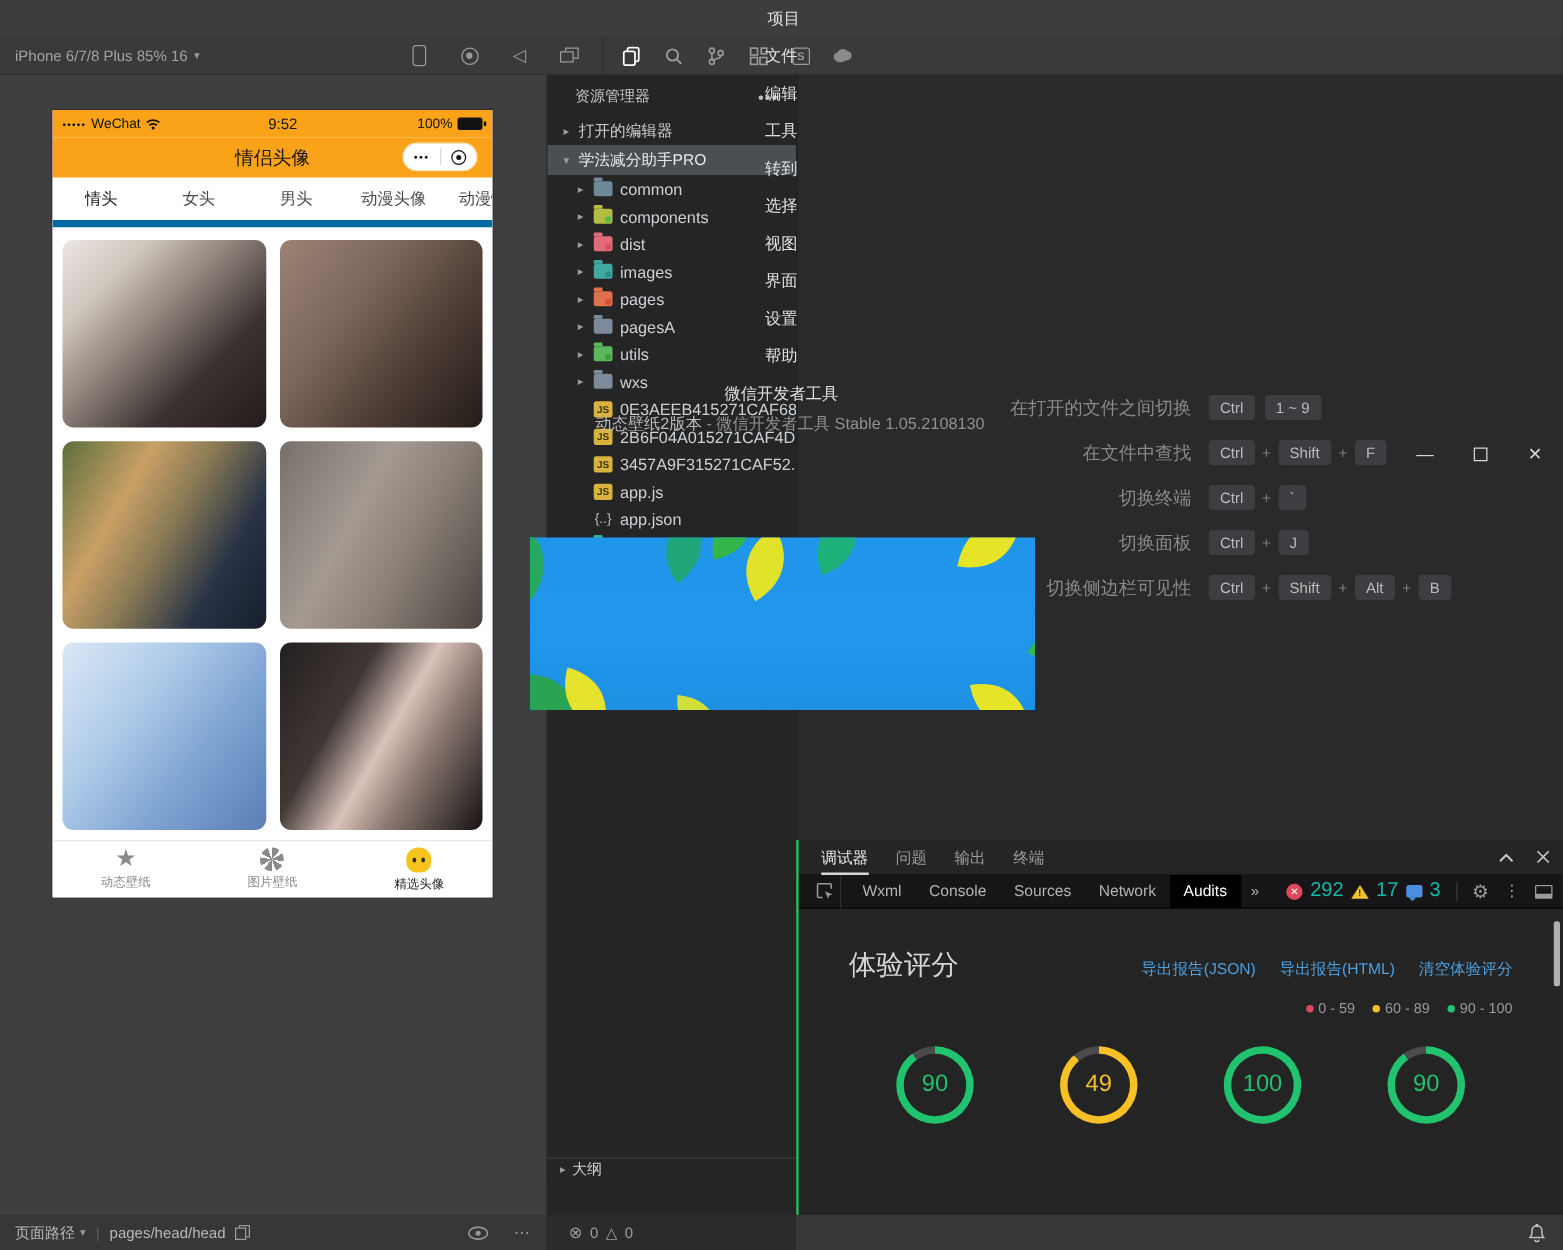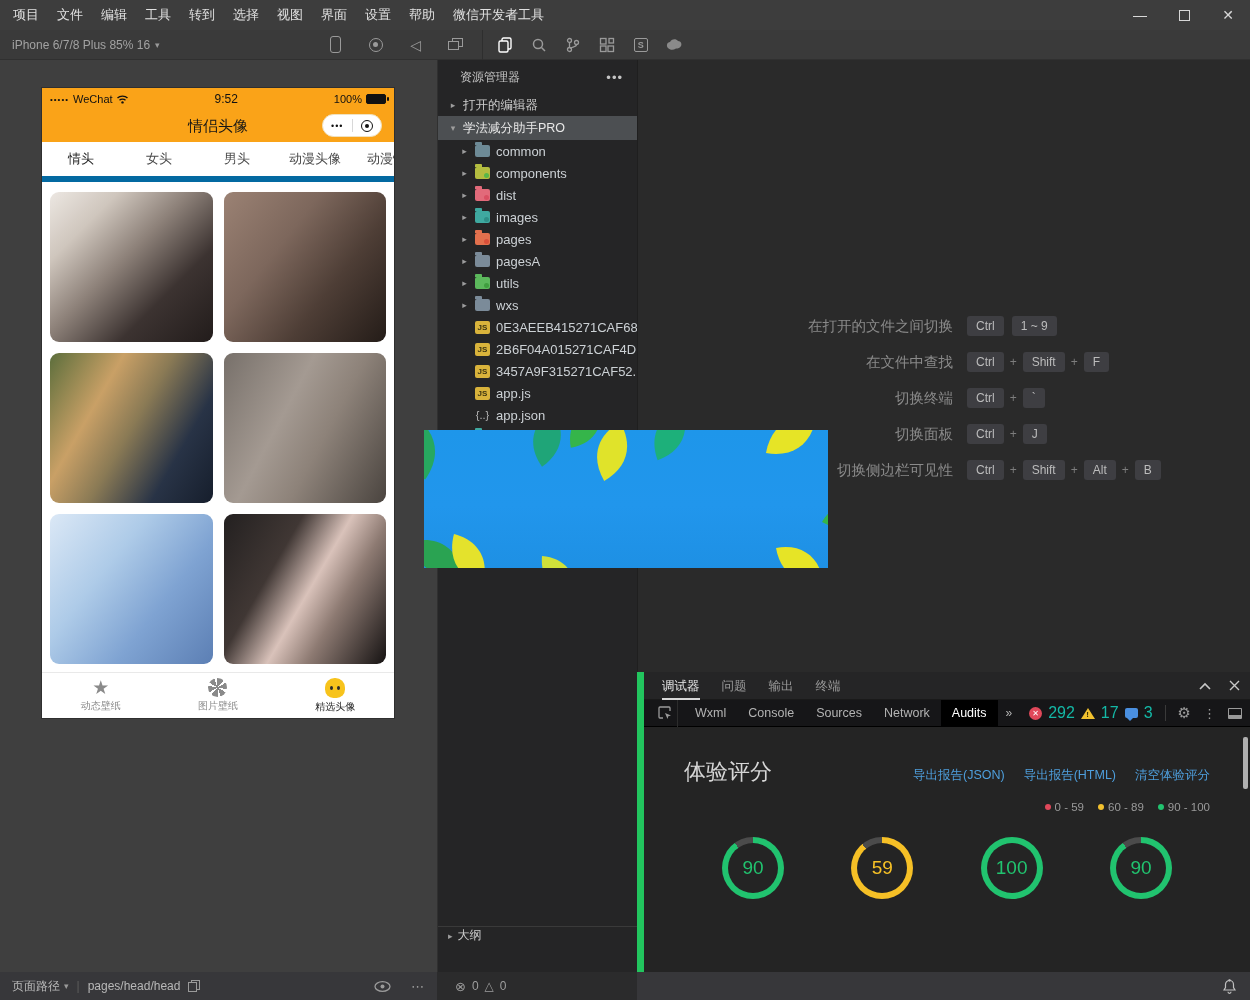--- a/index.html
+++ b/index.html
@@ -1,21 +1,21 @@
 <!DOCTYPE html>
 <html><head>
 <meta charset="utf-8">
 <style>
   * { margin:0; padding:0; box-sizing:border-box; }
   html,body { width:1250px; height:1000px; overflow:hidden; background:#2a2a2a;
     font-family:"Liberation Sans","DejaVu Sans",sans-serif; }
 
   
   #titlebar{position:absolute;left:0;top:0;width:1250px;height:30px;background:#3d3d3d;
-    display:flex;align-items:center;z-index:20;}
+    display:flex;align-items:center;z-index:20;flex-direction:column;}
   #titlebar .menu-item{color:#e0e0e0;font-size:13px;padding:0 9px;height:30px;line-height:30px;cursor:default;}
   #titlebar .menu-item:first-child{margin-left:4px;}
   #win-title{margin-left:14px;font-size:13px;color:#8f8f8f;white-space:nowrap;}
   #win-title .proj{color:#bdbdbd;}
   #win-controls{margin-left:auto;display:flex;align-items:center;height:30px;}
   #win-controls .wbtn{width:44px;height:30px;color:#d8d8d8;font-size:14px;display:flex;align-items:center;justify-content:center;}
   .maxbox{width:11px;height:11px;border:1.5px solid #d8d8d8;}
 
   
   #toolbar{position:absolute;left:0;top:30px;width:1250px;height:30px;background:#3a3a3a;
@@ -105,21 +105,21 @@
   .key{background:#3e3e42;border-radius:3px;padding:3px 9px;font-size:12px;color:#bcbcbc;white-space:nowrap;}
   .plus{color:#7d7d7d;font-size:12px;margin:0 6px;}
   .ksp{width:8px;}
 
   
   #preview{position:absolute;left:424px;top:430px;width:404px;height:138px;z-index:50;
     background:linear-gradient(180deg,#1e96ea 0%,#2196ec 55%,#1e90e4 100%);}
   #preview svg{position:absolute;left:0;top:0;}
 
   
-  #debugger{position:absolute;left:637px;top:672px;width:613px;height:300px;background:#242424;z-index:40;border-left:7px solid #22c55e;}
+  #debugger{position:absolute;left:637px;top:672px;width:613px;height:300px;background:#242424;z-index:40;border-left:2px solid #22c55e;}
   #dbg-head{height:28px;background:#252526;display:flex;align-items:center;padding:0 10px 0 18px;border-bottom:1px solid #1a1a1a;}
   .dbg-tab{font-size:12.5px;color:#9a9a9a;margin-right:22px;height:28px;line-height:28px;}
   .dbg-tab.active{color:#eaeaea;border-bottom:2px solid #d8d8d8;}
   #dbg-head .right{margin-left:auto;display:flex;align-items:center;gap:18px;color:#c8c8c8;}
   #dt-bar{height:27px;background:#161618;border-bottom:1px solid #000;display:flex;align-items:center;padding:0 8px;}
   .insp{width:26px;height:27px;display:flex;align-items:center;justify-content:center;border-right:1px solid #2c2c2c;margin-right:6px;}
   .dt-tab{font-size:12.5px;color:#b3b3b3;padding:0 11px;height:27px;line-height:27px;}
   .dt-tab.active{background:#000;color:#fff;}
   .dt-more{color:#b3b3b3;font-size:12px;padding:0 8px;}
   #dt-badges{margin-left:auto;display:flex;align-items:center;gap:6px;}
@@ -171,20 +171,24 @@
   <span class="menu-item">文件</span>
   <span class="menu-item">编辑</span>
   <span class="menu-item">工具</span>
   <span class="menu-item">转到</span>
   <span class="menu-item">选择</span>
   <span class="menu-item">视图</span>
   <span class="menu-item">界面</span>
   <span class="menu-item">设置</span>
   <span class="menu-item">帮助</span>
   <span class="menu-item">微信开发者工具</span>
+  <span id="win-title">
+    <span class="proj">动态壁纸2版本</span>
+    <span>- 微信开发者工具 Stable 1.05.2108130</span>
+  </span>
   <div id="win-controls">
     <span class="wbtn">—</span>
     <span class="wbtn">
         <span class="maxbox"></span>
       </span>
     <span class="wbtn">✕</span>
   </div>
 </div>
 
 <div id="toolbar">
@@ -536,21 +540,21 @@
         </div>
       </div>
       <div id="gauges">
         <div class="gauge" style="background: conic-gradient(rgb(33, 195, 111) 324deg, rgb(75, 75, 75) 0deg);">
             <div class="gauge-in">
               <span class="gauge-num" style="color: rgb(33, 195, 111);">90</span>
             </div>
           </div>
         <div class="gauge" style="background: conic-gradient(rgb(246, 192, 38) 320.4deg, rgb(75, 75, 75) 0deg);">
             <div class="gauge-in">
-              <span class="gauge-num" style="color: rgb(246, 192, 38);">59</span>
+              <span class="gauge-num" style="color: rgb(246, 192, 38);">49</span>
             </div>
           </div>
         <div class="gauge" style="background: conic-gradient(rgb(33, 195, 111) 360deg, rgb(75, 75, 75) 0deg);">
             <div class="gauge-in">
               <span class="gauge-num" style="color: rgb(33, 195, 111);">100</span>
             </div>
           </div>
         <div class="gauge" style="background: conic-gradient(rgb(33, 195, 111) 324deg, rgb(75, 75, 75) 0deg);">
             <div class="gauge-in">
               <span class="gauge-num" style="color: rgb(33, 195, 111);">90</span>

